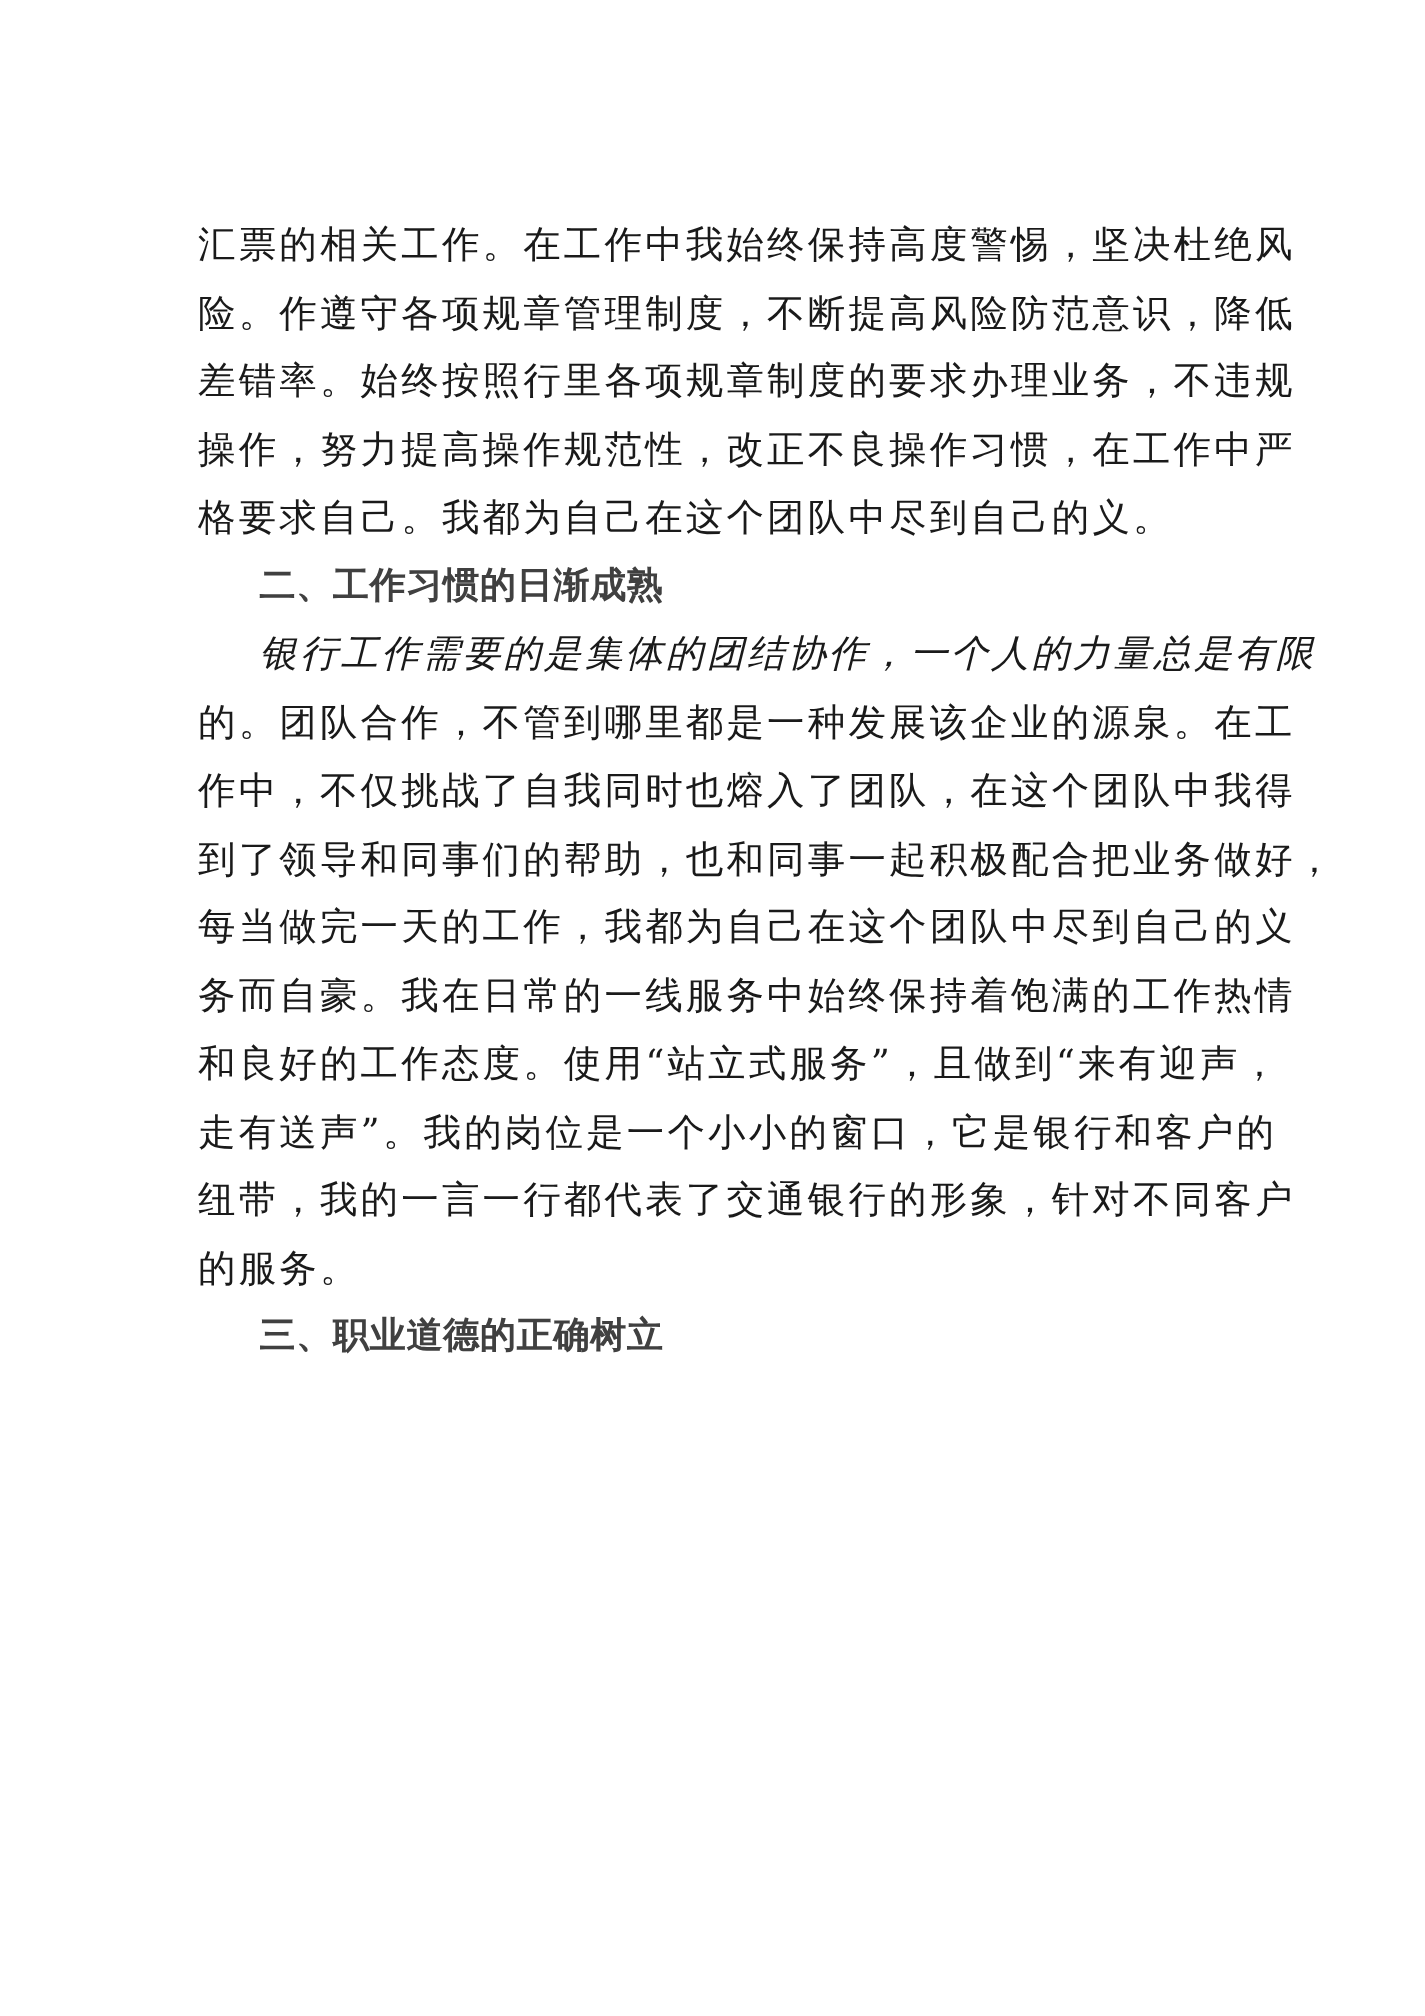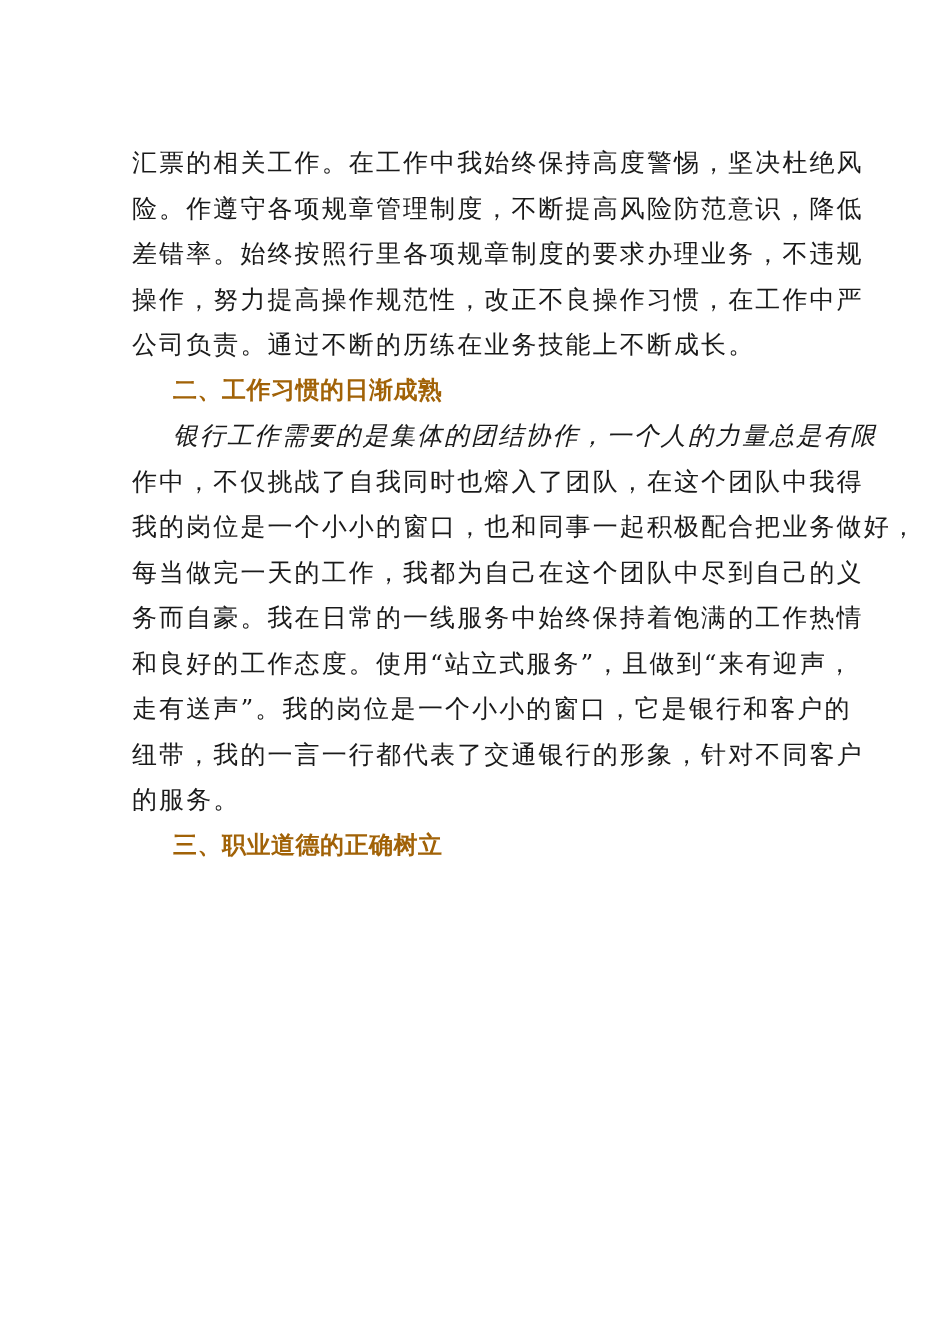--- a/index.html
+++ b/index.html
@@ -21,42 +21,43 @@
     .line.indent { padding-left: 41px; font-style: italic; }
     .heading {
       display: block;
       white-space: nowrap;
       height: 45.5px;
       padding-left: 41px;
       font-family: "DejaVu Sans", "Liberation Sans", sans-serif;
       font-weight: bold;
       font-size: 24px;
       letter-spacing: 0.5px;
-      color: #a16207;
+      color: #404040;
     }
   </style>
 </head>
 <body>
 
 <div class="page">
 
   <div>
     <span class="line">汇票的相关工作。在工作中我始终保持高度警惕，坚决杜绝风</span>
     <span class="line">险。作遵守各项规章管理制度，不断提高风险防范意识，降低</span>
     <span class="line">差错率。始终按照行里各项规章制度的要求办理业务，不违规</span>
     <span class="line">操作，努力提高操作规范性，改正不良操作习惯，在工作中严</span>
-    <span class="line last">公司负责。通过不断的历练在业务技能上不断成长。</span>
+    <span class="line last">格要求自己。我都为自己在这个团队中尽到自己的义。</span>
   </div>
 
   <span class="heading">二、工作习惯的日渐成熟</span>
 
   <div>
     <span class="line indent">银行工作需要的是集体的团结协作，一个人的力量总是有限</span>
+    <span class="line">的。团队合作，不管到哪里都是一种发展该企业的源泉。在工</span>
     <span class="line">作中，不仅挑战了自我同时也熔入了团队，在这个团队中我得</span>
-    <span class="line">我的岗位是一个小小的窗口，也和同事一起积极配合把业务做好，</span>
+    <span class="line">到了领导和同事们的帮助，也和同事一起积极配合把业务做好，</span>
     <span class="line">每当做完一天的工作，我都为自己在这个团队中尽到自己的义</span>
     <span class="line">务而自豪。我在日常的一线服务中始终保持着饱满的工作热情</span>
     <span class="line">和良好的工作态度。使用“站立式服务”，且做到“来有迎声，</span>
     <span class="line">走有送声”。我的岗位是一个小小的窗口，它是银行和客户的</span>
     <span class="line">纽带，我的一言一行都代表了交通银行的形象，针对不同客户</span>
     <span class="line last">的服务。</span>
   </div>
 
   <span class="heading">三、职业道德的正确树立</span>
 

